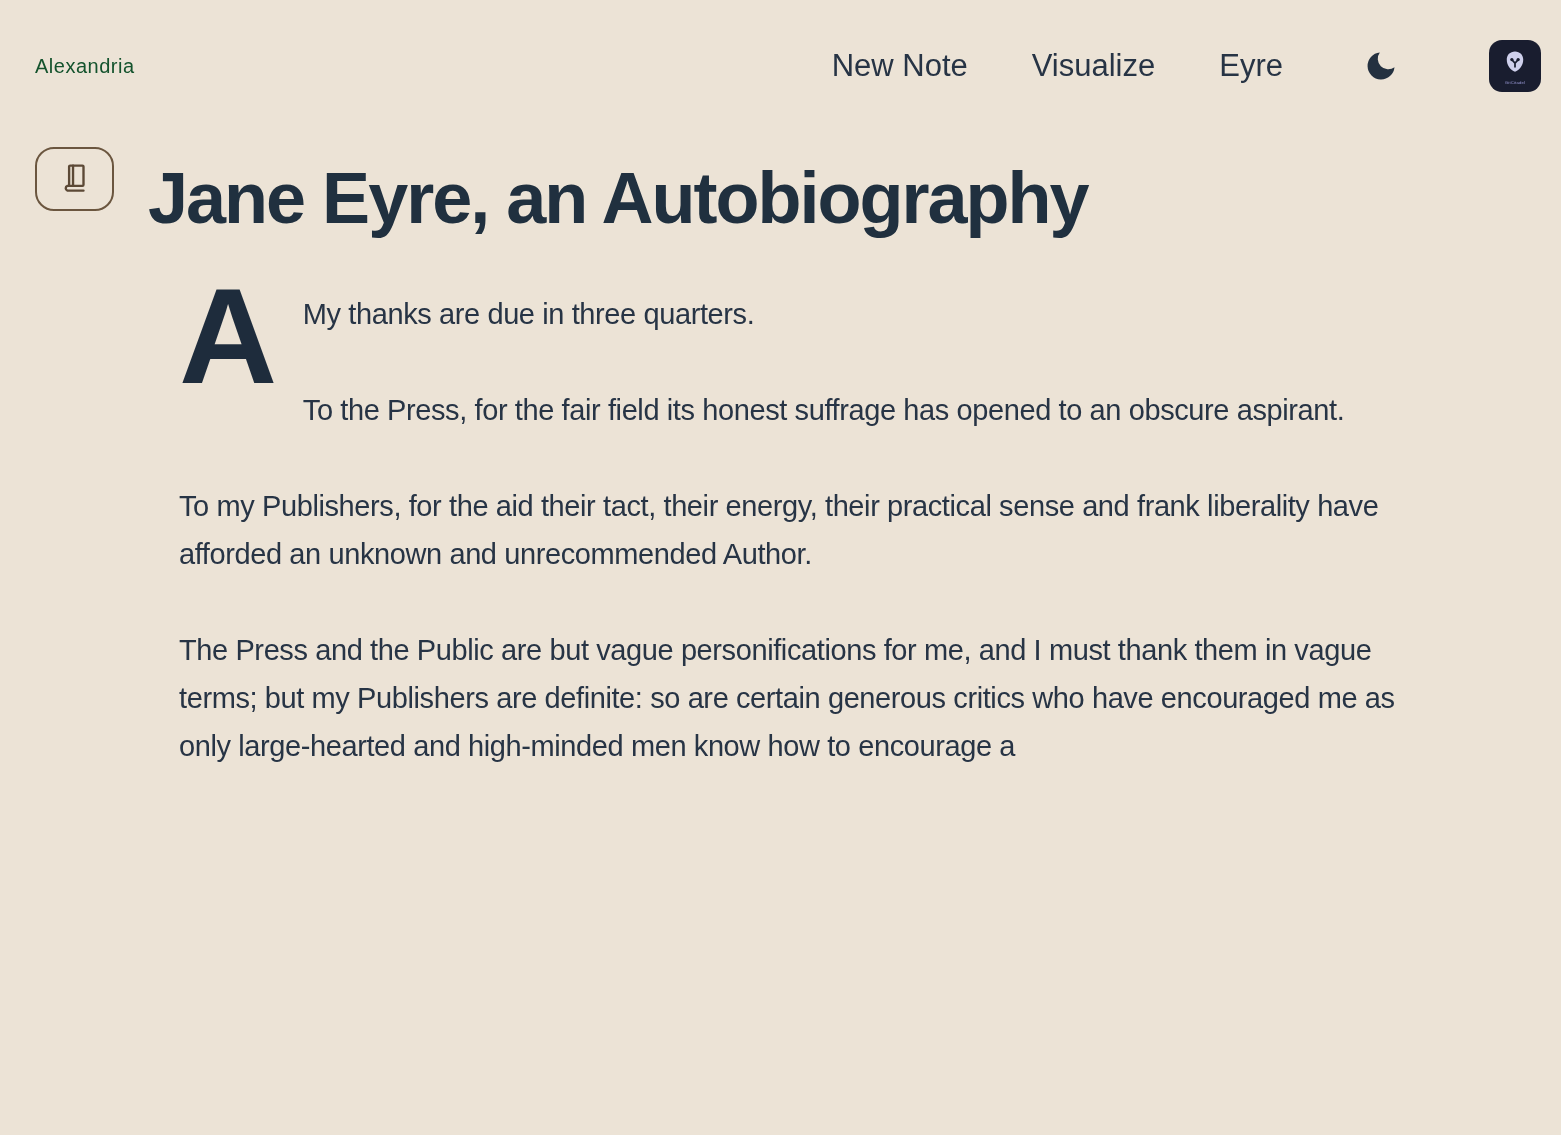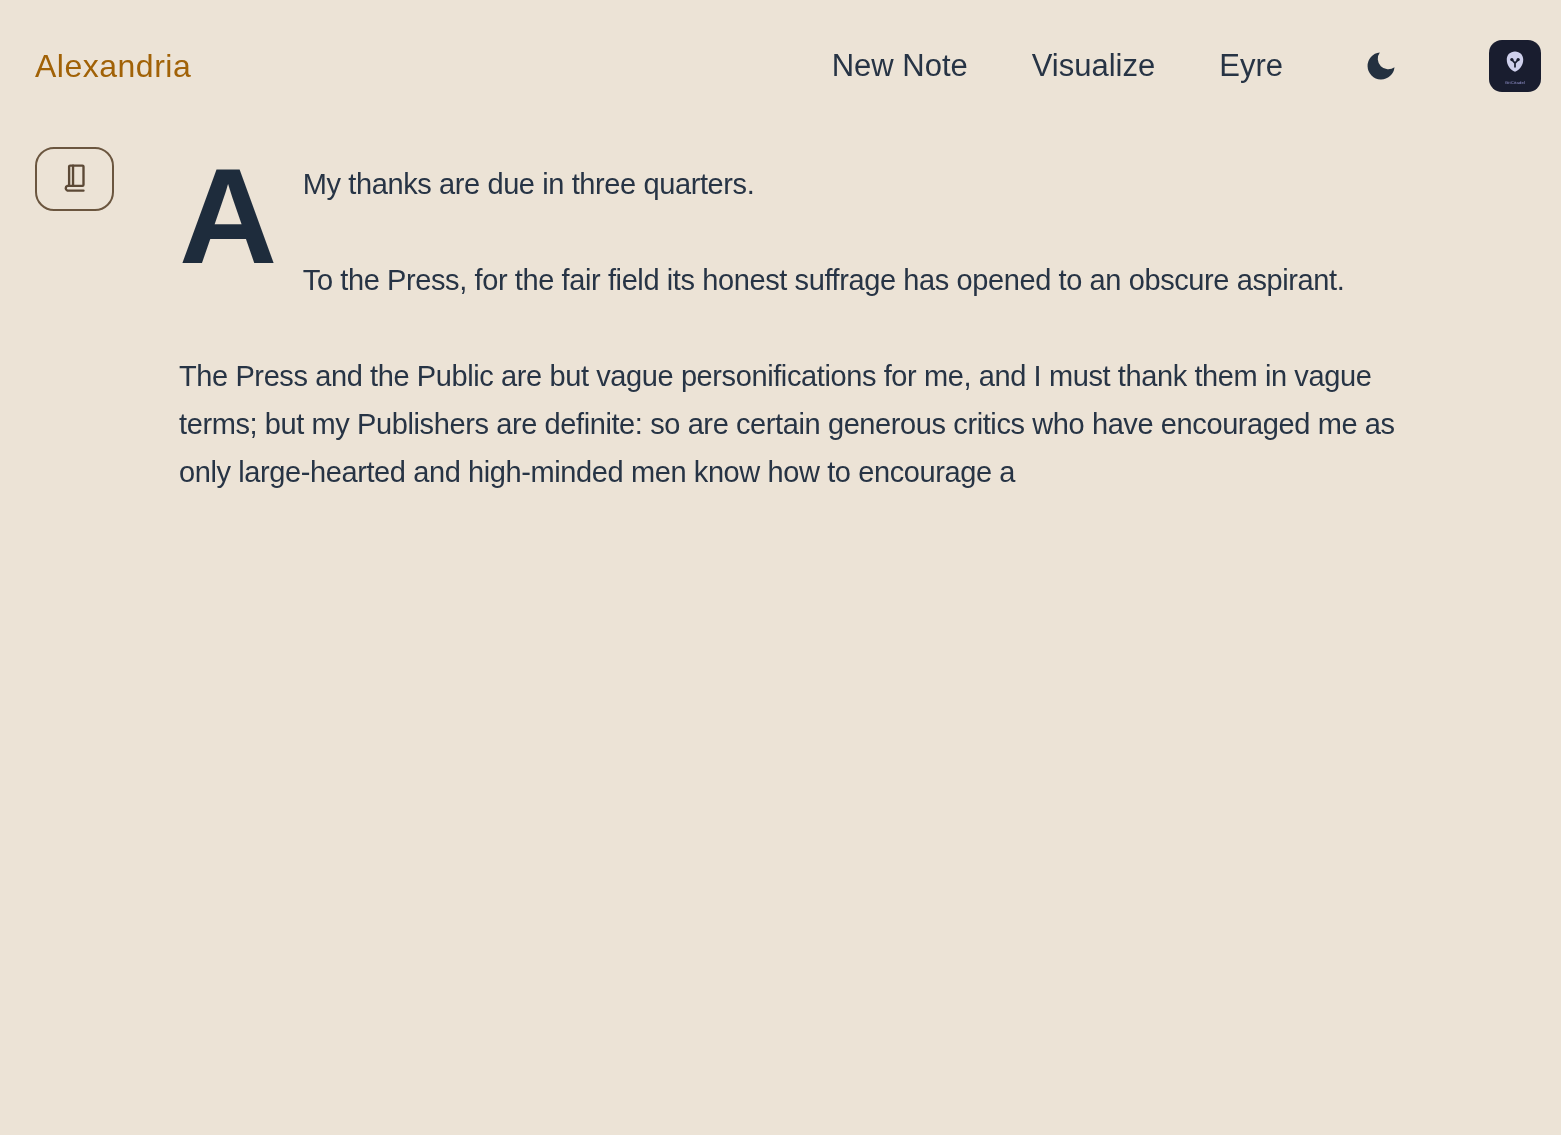--- a/index.html
+++ b/index.html
@@ -12,23 +12,23 @@
 
   
   .header {
     display:flex;
     align-items:center;
     justify-content:space-between;
     padding:28px 20px 0 35px;
     height:104px;
   }
   .brand {
-    font-size:32px;
+    font-size:20px;
     letter-spacing:.5px;
-    color:#a16207;
+    color:#14532d;
     cursor:pointer;
   }
   .nav {
     display:flex;
     align-items:center;
     gap:64px;
   }
   .nav a {
     font-size:31px;
     color:#273445;
@@ -162,19 +162,21 @@
   <span>
     <svg width="34" height="34" viewBox="0 0 26 26" fill="none" stroke="#5c4936" stroke-width="1.8" stroke-linecap="round" stroke-linejoin="round">
       <rect x="8.5" y="3.5" width="11" height="15.5" rx="0.8"></rect>
       <line x1="11.5" y1="3.5" x2="11.5" y2="19"></line>
       <path d="M8.5 19 H7.2 a1.9 1.9 0 0 0 0 3.6 H19.5"></path>
     </svg>
   </span>
 </button>
 
 <main class="article">
+  <h1>Jane Eyre, an Autobiography</h1>
 
   <p class="opening"><span class="dropcap">A</span></p>
 
   <p class="para first">My thanks are due in three quarters.</p>
   <p class="para">To the Press, for the fair field its honest suffrage has opened to an obscure aspirant.</p>
+  <p class="para">To my Publishers, for the aid their tact, their energy, their practical sense and frank liberality have afforded an unknown and unrecommended Author.</p>
   <p class="para">The Press and the Public are but vague personifications for me, and I must thank them in vague terms; but my Publishers are definite: so are certain generous critics who have encouraged me as only large-hearted and high-minded men know how to encourage a</p>
 </main>
 
 </body></html>

